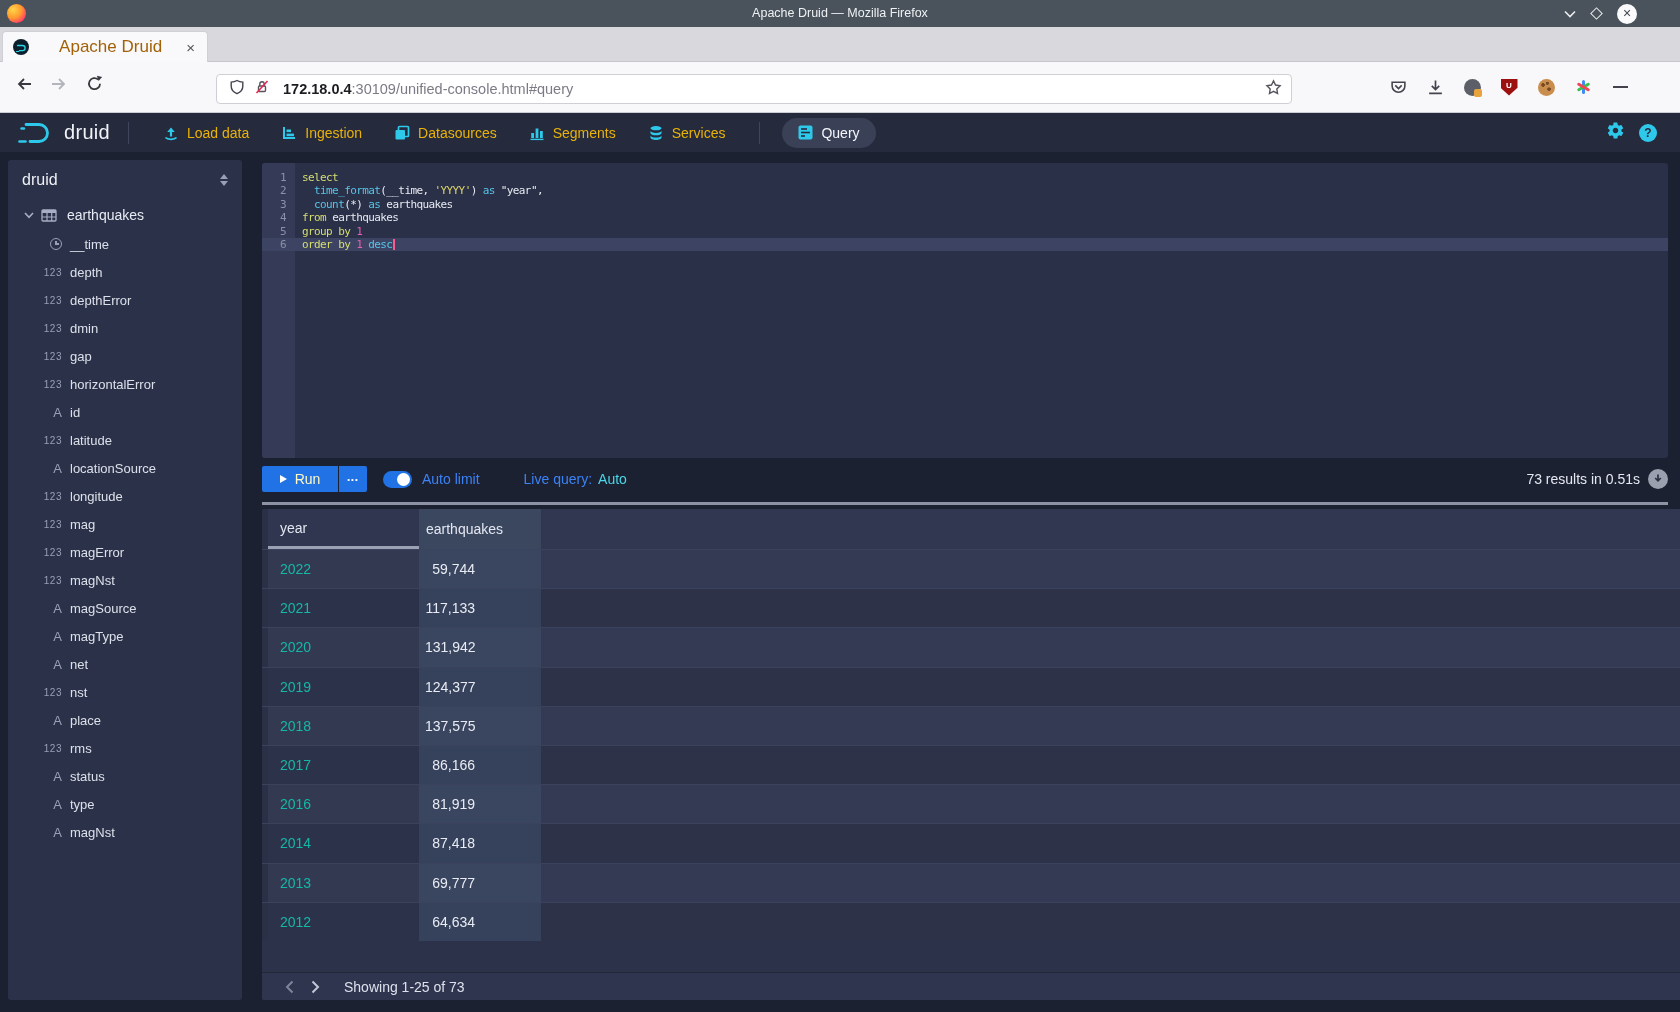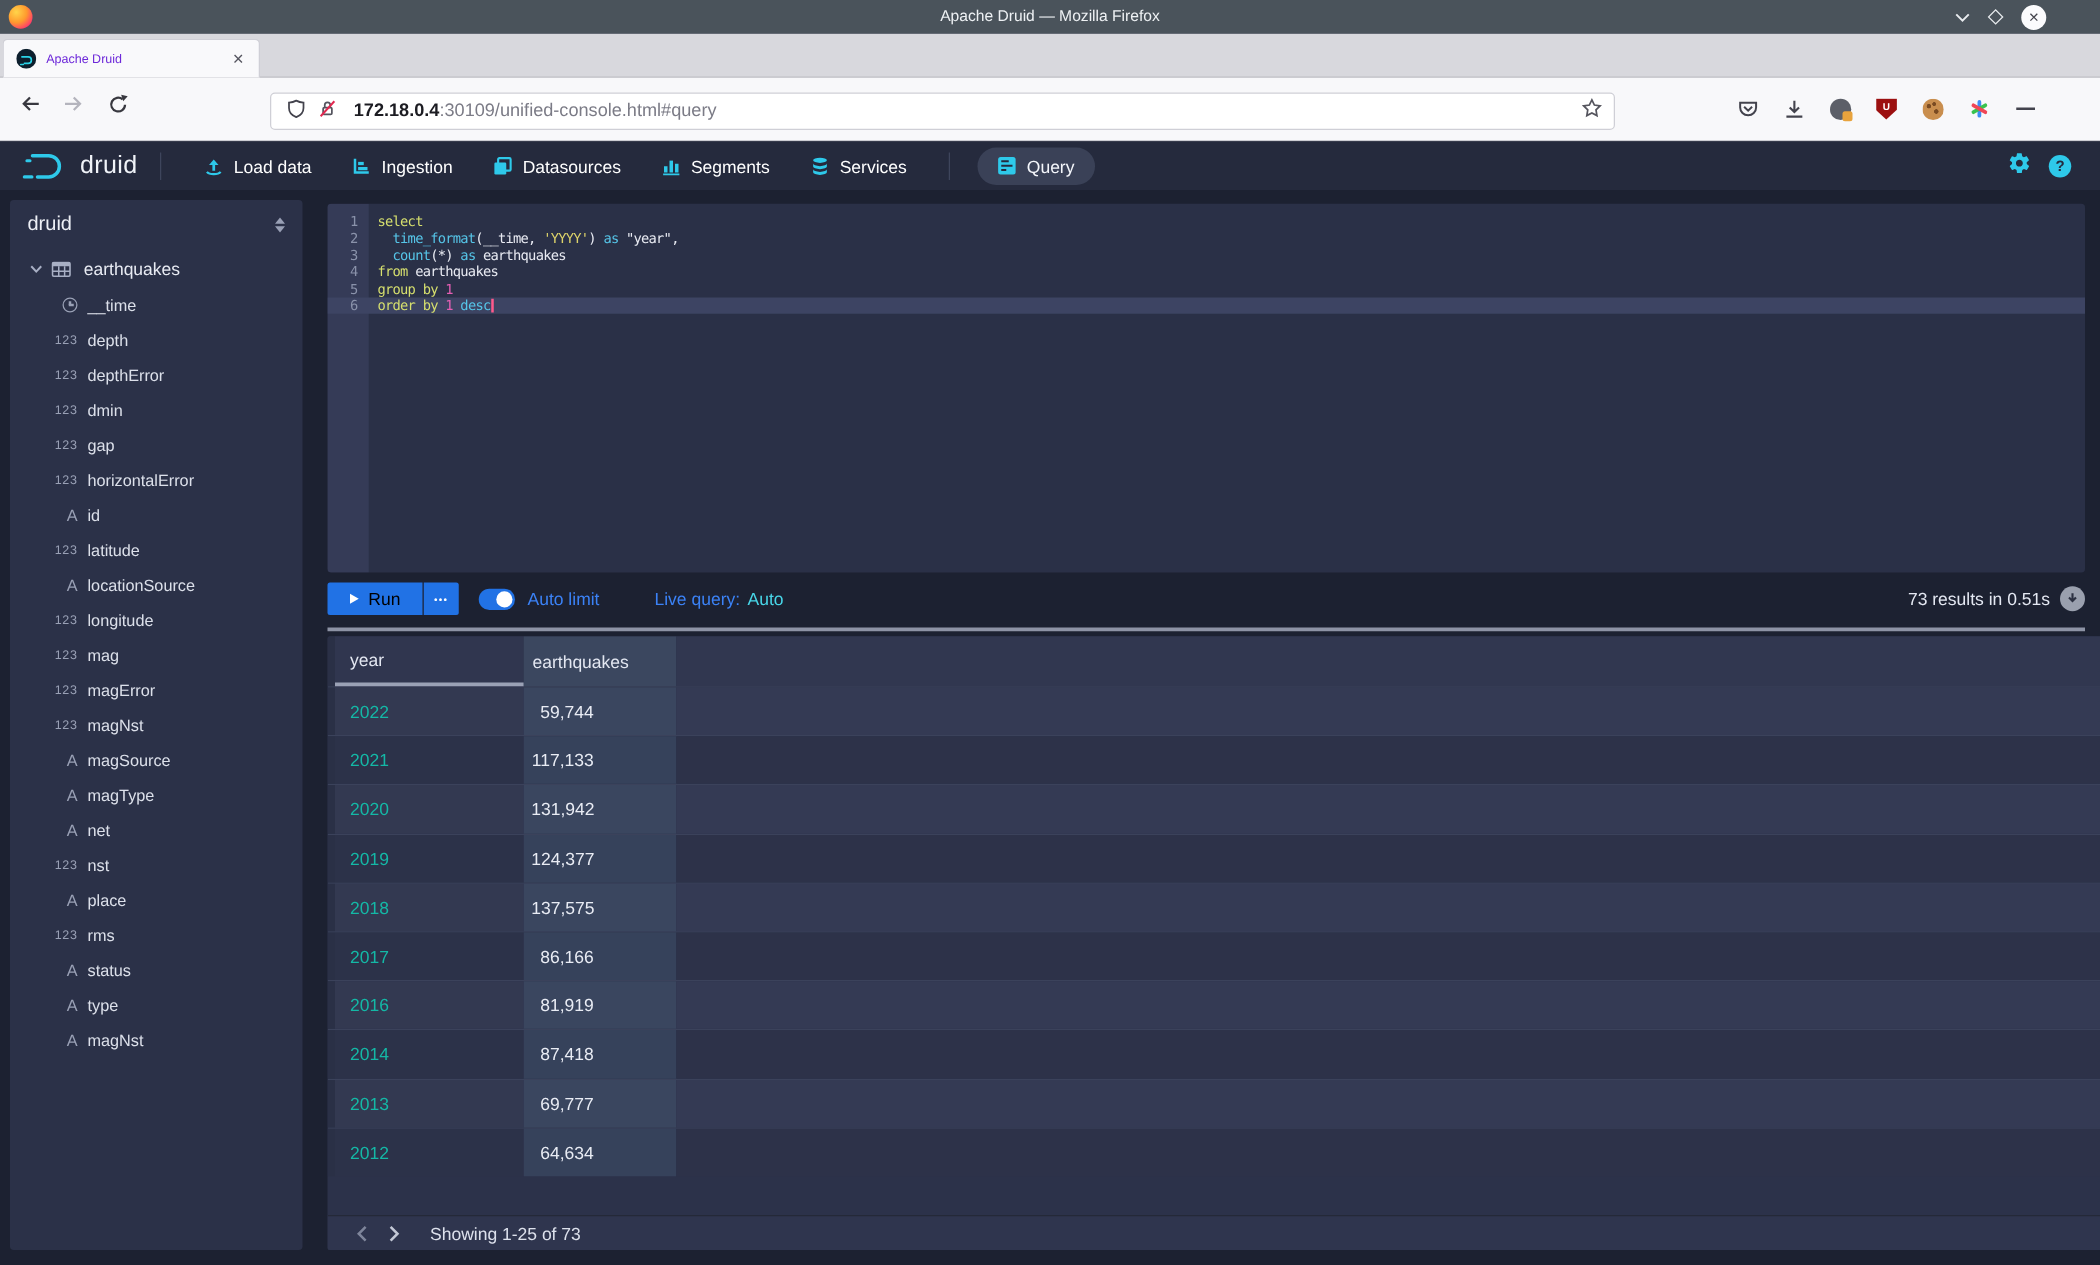--- a/index.html
+++ b/index.html
@@ -16,21 +16,21 @@
   .win-controls { position:absolute; right:43px; top:0; height:27px; display:flex; align-items:center; gap:16px; }
   .wc-min svg { display:block; }
   .wc-max { width:9px; height:9px; border:1.4px solid #e9ecef; transform:rotate(45deg); }
   .wc-close { width:20px; height:20px; border-radius:50%; background:#fbfbfd; color:#45454e;
     font-size:14px; line-height:19px; text-align:center; }
 
   .tabstrip { position:absolute; left:0; top:27px; width:1680px; height:35px; background:#d8d8dd; border-bottom:1px solid #c6c6cc; }
   .tab { position:absolute; left:2px; top:4px; width:206px; height:31px; background:#f9f9fb;
     border:1px solid #cfcfd6; border-bottom:none; border-radius:4px 4px 0 0; display:flex; align-items:center; padding:0 10px; }
   .favicon { width:16px; height:16px; margin-right:8px; }
-  .tab-title { font-size:10px; color:#6d28d9; flex:1; }
+  .tab-title { font-size:17px; color:#a16207; flex:1;text-align:center; }
   .tab-close { color:#55555f; font-size:15px; padding:0 2px; }
   .newtab { position:absolute; left:222px; top:32px; width:26px; height:26px; text-align:center; line-height:25px;
     font-size:18px; color:#2a2a33; }
 
   .navbar { position:absolute; left:0; top:62px; width:1680px; height:51px; background:#f8f8fa; border-bottom:1px solid #ccccd3; }
   .nav-btn { position:absolute; top:13px; width:24px; height:24px; font-size:16px; color:#38383f; text-align:center; line-height:24px; }
   .nav-btn.fwd { color:#b4b4bd; }
   .urlbar { position:absolute; left:216px; top:12px; width:1076px; height:30px; background:#ffffff;
     border:1px solid #cfcfd6; border-radius:4px; display:flex; align-items:center; }
   .urlbar .shield { margin-left:12px; }
@@ -53,21 +53,21 @@
   .ext-star span { position:absolute; left:7px; top:1px; width:3px; height:14px; border-radius:2px; background:#3d8df5; }
   .ext-star span:nth-child(2) { transform:rotate(60deg); background:#39c24f; }
   .ext-star span:nth-child(3) { transform:rotate(-60deg); background:#f04657; }
   .hamburger span { display:block; width:15px; height:1.8px; background:#43434d; margin:2.6px 0; }
 
   
   .app-header { position:absolute; left:0; top:113px; width:1680px; height:39px; background:#252a3d; display:flex; align-items:center; }
   .brand { display:flex; align-items:center; margin-left:16px; }
   .brand-name { color:#f0f3f8; font-size:20px; margin-left:6px; letter-spacing:0.3px; }
   .hdiv { width:1px; height:22px; background:#3e455c; margin:0 18px; }
-  .nav-item { display:flex; align-items:center; gap:8px; color:#ffffff; font-size:14px; padding:0 16px; height:39px; }
+  .nav-item { display:flex; align-items:center; gap:8px; color:#eab308; font-size:14px; padding:0 16px; height:39px; }
   .nav-item.pill { background:#3a4157; border-radius:16px; height:30px; margin-left:4px; color:#f4f6fb; }
   .header-right { position:absolute; right:23px; top:0; height:39px; display:flex; align-items:center; gap:14px; }
   .help-circle { width:18px; height:18px; border-radius:50%; background:#2ec9ea; color:#252a3d;
     font-weight:700; font-size:12px; text-align:center; line-height:18px; }
 
   
   .sidebar { position:absolute; left:8px; top:160px; width:234px; height:840px; background:#2b3148; border-radius:3px; overflow:hidden; }
   .sb-title-row { height:40px; display:flex; align-items:center; padding:0 14px; }
   .sb-title { color:#eef0f6; font-size:16px; }
   .sort-icon { margin-left:auto; display:flex; flex-direction:column; gap:2px; align-items:center; }
@@ -97,21 +97,21 @@
   .tk-kw { color:#d6df6e; }
   .tk-fn { color:#56c5e8; }
   .tk-str { color:#ddd36a; }
   .tk-num { color:#e55fb4; }
   .tk-pl { color:#e8eaf2; }
   .cursor { display:inline-block; width:2px; height:11px; background:#ff5a8c; vertical-align:-2px; margin-left:1px; }
 
   
   .runbar { position:absolute; left:262px; top:466px; width:1406px; height:26px; display:flex; align-items:center; }
   .btn-run { width:76px; height:26px; background:#2172e5; border-radius:2px 0 0 2px; display:flex; align-items:center;
-    justify-content:center; gap:8px; color:#000000; font-size:14px; }
+    justify-content:center; gap:8px; color:#fef9c3; font-size:14px; }
   .play { width:0; height:0; border-left:7px solid #fff; border-top:4.5px solid transparent; border-bottom:4.5px solid transparent; }
   .btn-more { width:28px; height:26px; background:#2172e5; border-radius:0 2px 2px 0; margin-left:1px; color:#fff;
     font-size:8px; letter-spacing:1px; display:flex; align-items:center; justify-content:center; }
   .switch { position:relative; width:29px; height:17px; border-radius:9px; background:#2172e5; margin-left:16px; }
   .switch .knob { position:absolute; right:2px; top:2px; width:13px; height:13px; border-radius:50%; background:#fff; }
   .lbl { color:#3b82f6; font-size:14px; }
   .auto-limit { margin-left:10px; }
   .live-q { margin-left:44px; }
   .live-q-val { color:#48d6e8; margin-left:6px; font-size:14px; }
   .result-summary { margin-left:auto; display:flex; align-items:center; gap:8px; }

